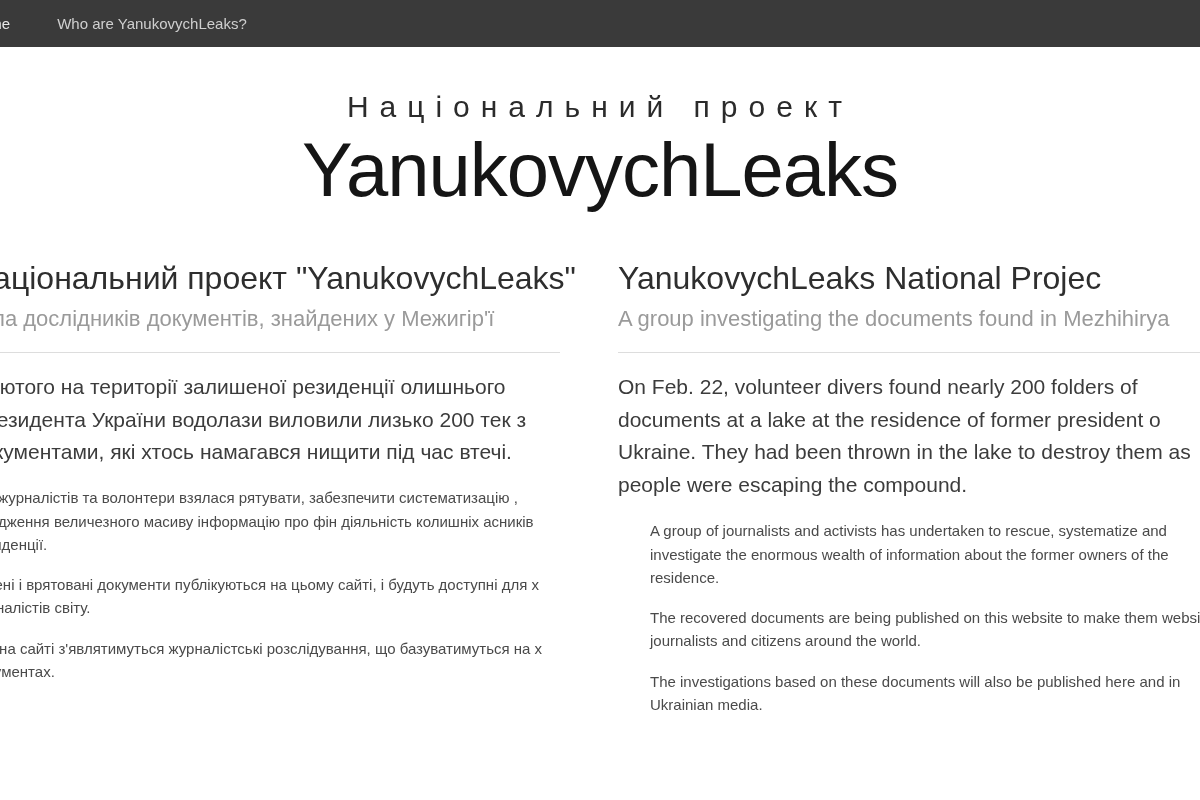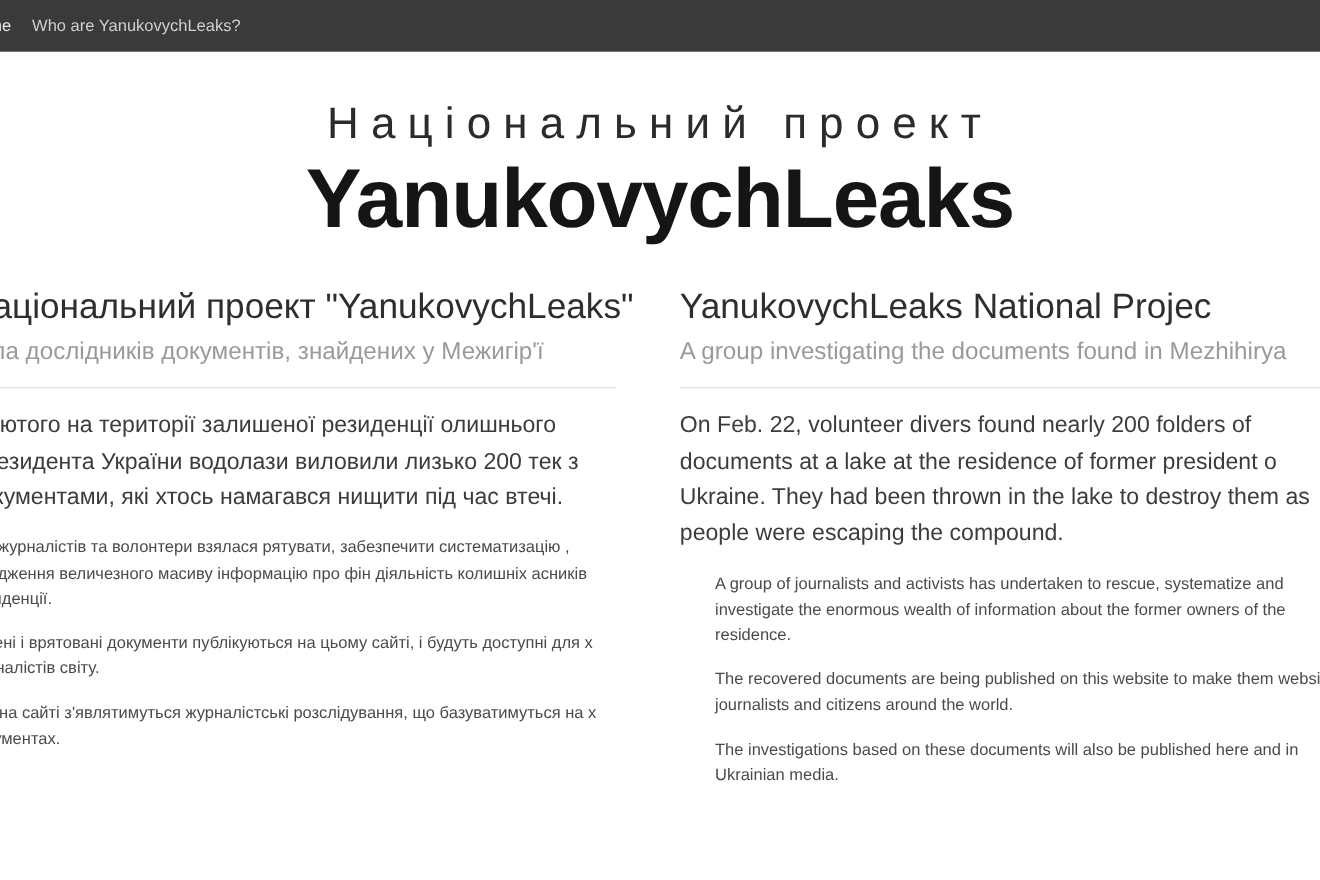--- a/index.html
+++ b/index.html
@@ -29,43 +29,43 @@
     line-height: 47px;
     white-space: nowrap;
     text-decoration: none;
   }
   .nav-home {
     
     margin-left: -19px;
     color: #e8e8e8;
   }
   .nav-who {
-    margin-left: 19px;
+    margin-left: 47px;
   }
 
   
   .masthead {
     position: absolute;
     top: 47px;
     left: 0;
     width: 1200px;
     text-align: center;
   }
   .masthead-kicker {
     margin-top: 43px;
-    font-size: 40px;
+    font-size: 30px;
     color: #2b2b2b;
     letter-spacing: 11px;
     font-weight: 400;
     white-space: nowrap;
   }
   .masthead-title {
     margin-top: 6px;
     font-size: 76px;
-    font-weight: 700;
+    font-weight: 400;
     color: #151515;
     letter-spacing: -1px;
     line-height: 1.05;
     white-space: nowrap;
   }
 
   
   .columns {
     position: absolute;
     top: 258px;

